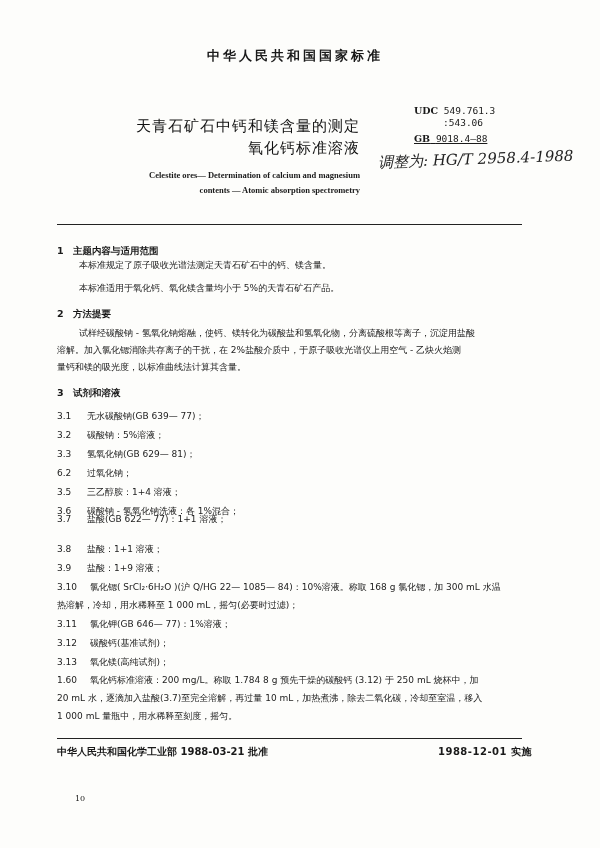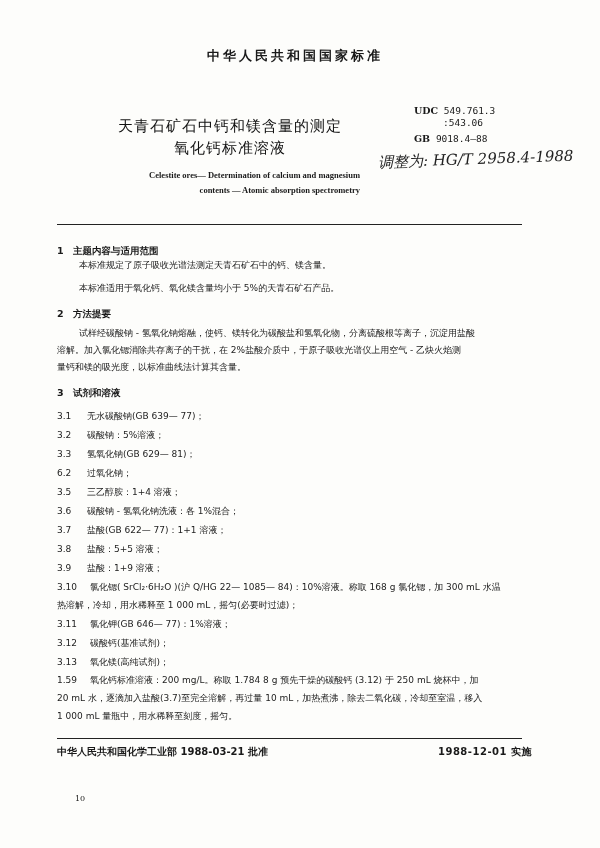--- a/index.html
+++ b/index.html
@@ -3,26 +3,26 @@
 <meta charset="utf-8">
 <style>
   html, body { margin: 0; padding: 0; }
   body {
     width: 600px; height: 848px; background: #fdfdfb; position: relative;
     overflow: hidden; color: #1a1a1a;
     font-family: "DejaVu Serif", "Liberation Serif", serif;
   }
   .abs { position: absolute; white-space: nowrap; }
   .hdr-std { left: 0; width: 590px; top: 47px; text-align: center; font-family: "DejaVu Sans", sans-serif; font-weight: bold; font-size: 13px; letter-spacing: 3px; }
-  .title { left: 100px; width: 260px; text-align: center; font-family: Liberation Serif, serif; font-size: 15px; letter-spacing: 1px; color: #111; }
+  .title { left: 100px; width: 260px; text-align: right; font-family: Liberation Serif, serif; font-size: 15px; letter-spacing: 1px; color: #111; }
   .title1 { top: 117px; }
   .title2 { top: 139px; }
   .udc { left: 414px; top: 105px; font-family: "DejaVu Sans Mono", monospace; font-size: 9.5px; line-height: 12px; }
   .udc b { font-family: "DejaVu Serif", serif; }
-  .gb { left: 414px; top: 133px; font-family: "DejaVu Sans Mono", monospace; font-size: 9.5px; }
+  .gb { left: 414px; top: 133px; font-family: "DejaVu Sans Mono", monospace; font-size: 9.5px; text-decoration: underline; }
   .gb b { font-family: "DejaVu Serif", serif; }
   .hand { left: 378px; top: 150px; font-family: "DejaVu Serif", serif; font-style: italic; font-size: 15px; transform: rotate(-2deg); color: #222; }
   .en { left: 100px; width: 260px; text-align: right; font-family: "Liberation Serif", serif; font-weight: bold; font-size: 8.5px; }
   .en1 { top: 170px; }
   .en2 { top: 185px; }
   .rule { position: absolute; left: 57px; width: 465px; height: 1px; background: #222; }
   .rule-top { top: 224px; }
   .rule-bot { top: 738px; }
   .body-txt { font-family: "DejaVu Sans", sans-serif; font-size: 9px; color: #222; }
   .sec { font-family: "DejaVu Sans", sans-serif; font-weight: bold; font-size: 9.5px; }
@@ -65,29 +65,29 @@
 <div class="abs body-txt" style="left:57px;top:361px">量钙和镁的吸光度，以标准曲线法计算其含量。</div>
 
 <div class="abs sec" style="left:57px;top:387px">3　试剂和溶液</div>
 
 <div class="abs body-txt" style="left:57px;top:410px"><span class="item-no">3.1</span><span>无水碳酸钠(GB 639— 77)；</span></div>
 <div class="abs body-txt" style="left:57px;top:429px"><span class="item-no">3.2</span><span>碳酸钠：5%溶液；</span></div>
 <div class="abs body-txt" style="left:57px;top:448px"><span class="item-no">3.3</span><span>氢氧化钠(GB 629— 81)；</span></div>
 <div class="abs body-txt" style="left:57px;top:467px"><span class="item-no">6.2</span><span>过氧化钠；</span></div>
 <div class="abs body-txt" style="left:57px;top:486px"><span class="item-no">3.5</span><span>三乙醇胺：1+4 溶液；</span></div>
 <div class="abs body-txt" style="left:57px;top:505px"><span class="item-no">3.6</span><span>碳酸钠 - 氢氧化钠洗液：各 1%混合；</span></div>
-<div class="abs body-txt" style="left:57px;top:524px"><span class="item-no">3.7</span><span>盐酸(GB 622— 77)：1+1 溶液；</span></div>
-<div class="abs body-txt" style="left:57px;top:543px"><span class="item-no">3.8</span><span>盐酸：5+5 溶液；</span></div>
+<div class="abs body-txt" style="left:57px;top:513px"><span class="item-no">3.7</span><span>盐酸(GB 622— 77)：1+1 溶液；</span></div>
+<div class="abs body-txt" style="left:57px;top:543px"><span class="item-no">3.8</span><span>盐酸：1+1 溶液；</span></div>
 <div class="abs body-txt" style="left:57px;top:562px"><span class="item-no">3.9</span><span>盐酸：1+9 溶液；</span></div>
 <div class="abs body-txt" style="left:57px;top:581px"><span class="item-no w2">3.10</span><span>氯化锶( SrCl₂·6H₂O )(沪 Q/HG 22— 1085— 84)：10%溶液。称取 168 g 氯化锶，加 300 mL 水温</span></div>
 <div class="abs body-txt" style="left:57px;top:599px">热溶解，冷却，用水稀释至 1 000 mL，摇匀(必要时过滤)；</div>
 <div class="abs body-txt" style="left:57px;top:618px"><span class="item-no w2">3.11</span><span>氯化钾(GB 646— 77)：1%溶液；</span></div>
 <div class="abs body-txt" style="left:57px;top:637px"><span class="item-no w2">3.12</span><span>碳酸钙(基准试剂)；</span></div>
 <div class="abs body-txt" style="left:57px;top:656px"><span class="item-no w2">3.13</span><span>氧化镁(高纯试剂)；</span></div>
-<div class="abs body-txt" style="left:57px;top:674px"><span class="item-no w2">1.59</span><span>氧化钙标准溶液：200 mg/L。称取 1.784 8 g 预先干燥的碳酸钙 (3.12) 于 250 mL 烧杯中，加</span></div>
+<div class="abs body-txt" style="left:57px;top:674px"><span class="item-no w2">1.60</span><span>氧化钙标准溶液：200 mg/L。称取 1.784 8 g 预先干燥的碳酸钙 (3.12) 于 250 mL 烧杯中，加</span></div>
 <div class="abs body-txt" style="left:57px;top:692px">20 mL 水，逐滴加入盐酸(3.7)至完全溶解，再过量 10 mL，加热煮沸，除去二氧化碳，冷却至室温，移入</div>
 <div class="abs body-txt" style="left:57px;top:710px">1 000 mL 量瓶中，用水稀释至刻度，摇匀。</div>
 
 <style>
   
 </style>
 
 <div class="rule rule-bot"></div>
 
 <div class="abs foot" style="left:57px;top:745px">中华人民共和国化学工业部 1988-03-21 批准</div>

